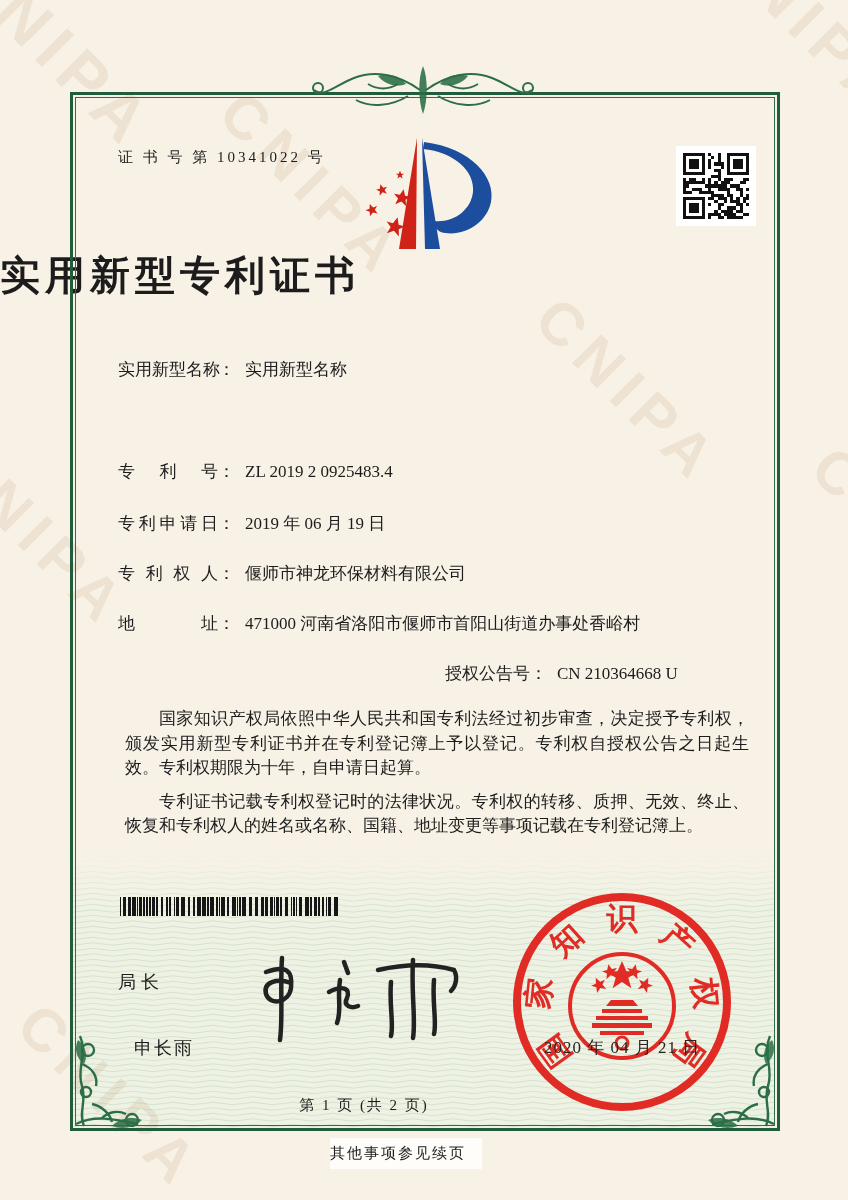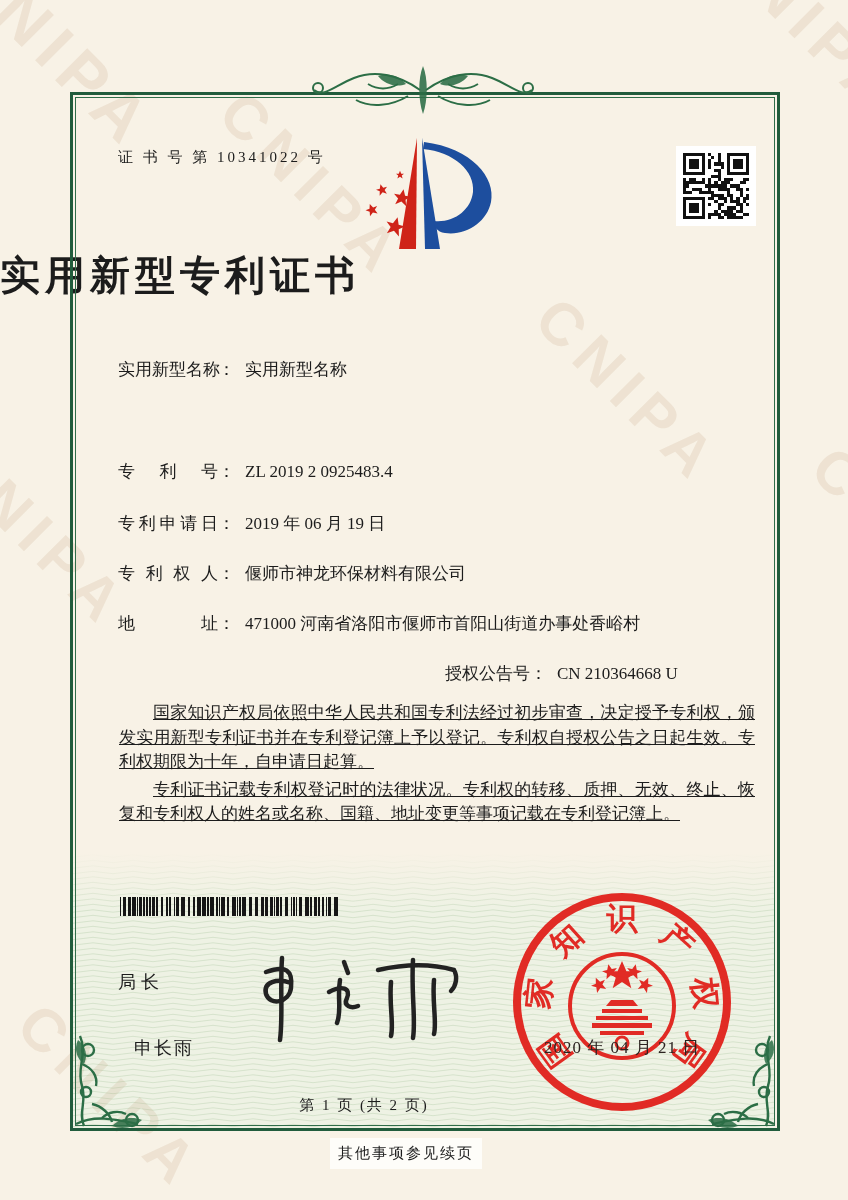--- a/index.html
+++ b/index.html
@@ -20,31 +20,31 @@
   .logo{position:absolute;left:342px;top:136px;z-index:2;}
   .qrbox{position:absolute;left:676px;top:146px;width:80px;height:80px;background:#ffffff;z-index:2;}
   .qrbox svg{position:absolute;left:7px;top:7px;}
   .title{position:absolute;left:0;top:248px;width:848px;text-align:left;font-size:40px;font-weight:bold;
          letter-spacing:5px;z-index:2;}
   .frow{position:absolute;left:118px;font-size:17px;z-index:2;white-space:nowrap;}
   .flabel{display:inline-block;width:100px;text-align:justify;text-align-last:justify;}
   .fvalue{margin-left:10px;}
   .paras{position:absolute;left:116px;top:698px;width:642px;font-size:17px;line-height:24.5px;
          text-align:justify;z-index:2;}
-  .paras p{margin:3px;text-indent:2em;text-decoration:underline;}
+  .paras p{margin:9px;text-indent:2em;}
   .barcode{position:absolute;left:120px;top:897px;z-index:2;}
   .sig-title{position:absolute;left:118px;top:970px;font-size:18px;letter-spacing:5px;z-index:2;}
   .sig-name{position:absolute;left:118px;top:1036px;font-size:18px;letter-spacing:2px;z-index:2;margin-left:16px;}
   .sig-script{position:absolute;left:252px;top:948px;z-index:2;}
   .seal{position:absolute;left:502px;top:882px;z-index:2;opacity:0.93;}
   .seal-date{position:absolute;left:502px;top:1036px;width:240px;text-align:center;font-size:17px;
              letter-spacing:1px;color:#2c2320;z-index:2;}
   .pageinfo{position:absolute;left:0;top:1096px;width:728px;text-align:center;font-size:15px;
             letter-spacing:2px;z-index:2;}
-  .contnote{position:absolute;left:330px;top:1138px;width:152px;background:#fefdf9;text-align:center;
+  .contnote{position:absolute;left:330px;top:1138px;width:152px;background:#fefdf9;
             font-size:15px;letter-spacing:2px;padding:6px 0;z-index:4;}
   .ornament{position:absolute;left:308px;top:62px;z-index:4;}
   .corner{position:absolute;z-index:4;}
   .corner.right{transform:scaleX(-1);}
 </style>
 </head>
 <body>
 
 <div class="page">
 

